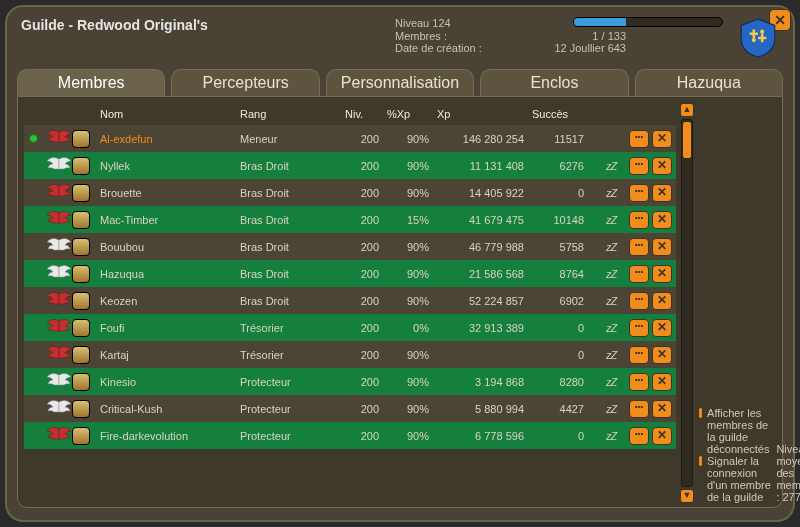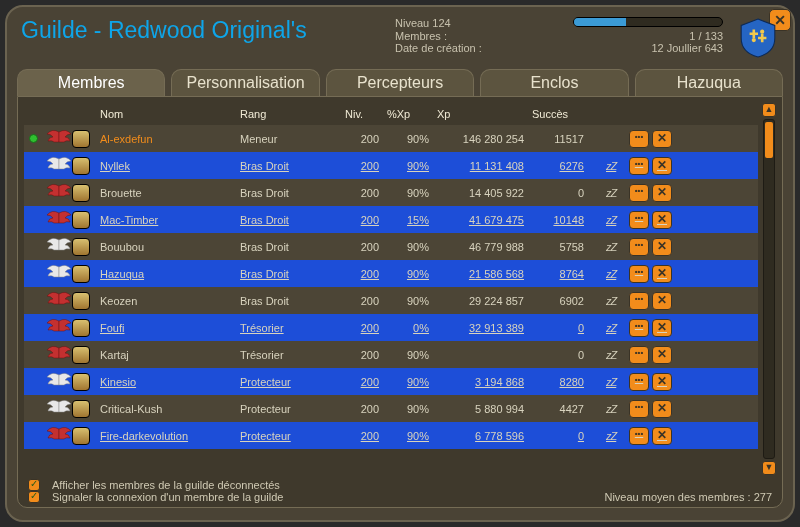--- a/index.html
+++ b/index.html
@@ -32,34 +32,34 @@
     text-align: center;
     line-height: 20px;
     cursor: pointer;
   }
   .header {
     display: flex;
     align-items: flex-start;
     padding: 4px 8px 10px 8px;
   }
   .title {
-    color: #0ea5e9;
-    font-size: 23px;
-    font-weight: normal;
+    color: #e5e5e5;
+    font-size: 14px;
+    font-weight: bold;
     flex: 1;
   }
   .header-meta {
     display: flex;
     flex-direction: column;
     font-size: 11px;
     color: #c8c2ae;
     margin-right: 10px;
     width: 340px;
   }
-  .meta-row { display: flex; justify-content: space-between; gap: 14px; padding-left: 12px; }
+  .meta-row { display: flex; justify-content: flex-start; gap: 6px; padding-left: 12px; }
   .meta-label { width: 120px; }
   .meta-value { text-align: right; flex: 0 0 105px; }
   .xp-bar {
     width: 150px; height: 10px;
     background: #2f2b20;
     border-radius: 5px;
     margin-bottom: 3px;
     overflow: hidden;
     border: 1px solid #000;
     align-self: flex-end;
@@ -94,21 +94,21 @@
     color: #fff;
   }
   .panel {
     background: #3f392c;
     border: 1px solid #756c55;
     border-radius: 0 0 10px 10px;
     padding: 6px 6px 4px 6px;
     margin: 0 4px;
     height: 412px;
     display: flex;
-    flex-direction: column;
+    flex-direction: row;
   }
   .table-wrap {
     flex: 1;
     display: flex;
     position: relative;
   }
   .table {
     flex: 1;
     font-size: 11px;
     color: #d8d3be;
@@ -121,21 +121,21 @@
   .thead {
     color: #f0ead5;
     font-size: 11px;
     padding: 3px 0;
   }
   .thead > div { padding: 2px 4px; }
   .trow {
     height: 27px;
   }
   .trow.even { background: #4c4536; }
-  .trow.odd { background: #1d4ed8; text-decoration: underline; }
+  .trow.odd { background: #15803d; }
   .trow > div { padding: 2px 4px; overflow: hidden; white-space: nowrap; text-overflow: ellipsis; }
   .col-status { display: flex; justify-content: center; }
   .status-dot {
     width: 9px; height: 9px; border-radius: 50%;
     background: #2fbf2f;
     border: 1px solid #1a6a1a;
   }
   .col-avatar { display:flex; justify-content:center; align-items:center; }
   .avatar {
     width: 46px; height: 22px;
@@ -213,21 +213,21 @@
     cursor: pointer;
   }
   .footer {
     display: flex;
     justify-content: space-between;
     align-items: flex-end;
     font-size: 11px;
     color: #cfc9b3;
     padding: 4px 4px 0 4px;
   }
-  .checks label { display: flex; align-items: flex-end; gap: 12px; cursor: pointer; }
+  .checks label { display: flex; align-items: flex-start; gap: 4px; cursor: pointer; }
   .chk {
     width: 12px; height: 12px;
     background: #f28c1b;
     border: 1px solid #3a3326;
     border-radius: 3px;
     position: relative;
   }
   .chk::after {
     content: "✓";
     position: absolute;
@@ -266,22 +266,22 @@
           <path d="M20 2 L36 8 L36 20 Q36 34 20 38 Q4 34 4 20 L4 8 Z" fill="#2565c4" stroke="#0d2a55" stroke-width="1"></path>
           <path d="M12 16 L20 16 M16 12 L16 20 M20 20 L28 20 M24 16 L24 24" stroke="#f2c94c" stroke-width="2.5" fill="none"></path>
           <circle cx="16" cy="22" r="2" fill="#f2c94c"></circle>
           <circle cx="24" cy="14" r="2" fill="#f2c94c"></circle>
         </svg>
     </div>
   </div>
 
   <div class="tabs" id="tabs">
       <div class="tab active">Membres</div>
+      <div class="tab">Percepteurs</div>
       <div class="tab">Personnalisation</div>
-      <div class="tab">Percepteurs</div>
       <div class="tab">Enclos</div>
       <div class="tab">Hazuqua</div>
     </div>
 
   <div class="panel">
     <div class="table-wrap">
       <div class="table">
         <div class="thead">
           <div></div>
             <div></div>
@@ -442,21 +442,21 @@
                       <path d="M13 4 Q6 0 1 6 Q5 6 7 9 Q3 9 2 13 Q6 12 8 14 L13 14 Z" fill="#c43030" stroke="#6a1010" stroke-width="0.5"></path>
                       <path d="M13 4 Q20 0 25 6 Q21 6 19 9 Q23 9 24 13 Q20 12 18 14 L13 14 Z" fill="#c43030" stroke="#6a1010" stroke-width="0.5"></path>
                     </svg></div>
         <div class="head"></div>
       </div>
     </div>
     <div class="col-name"><span class="">Keozen</span></div>
     <div class="col-rank">Bras Droit</div>
     <div class="col-niv">200</div>
     <div class="col-pxp">90%</div>
-    <div class="col-xp">29 224 857</div>
+    <div class="col-xp">52 224 857</div>
     <div class="col-succ">6902</div>
     <div class="col-actions">
       <span class="zz">zZ</span>
       <span class="actbtn dots">•••</span>
       <span class="actbtn">✕</span>
     </div>
             </div>
             <div class="trow odd">
     <div class="col-status"></div>
     <div class="col-avatar">

